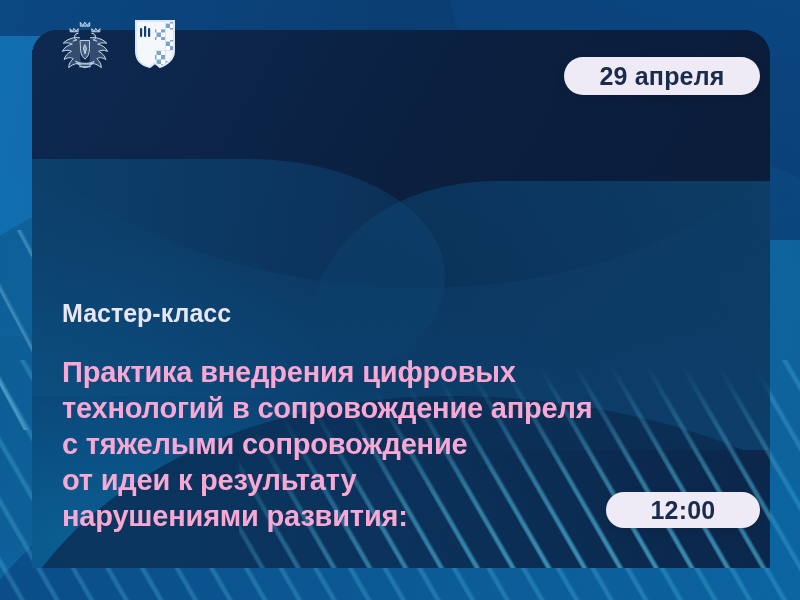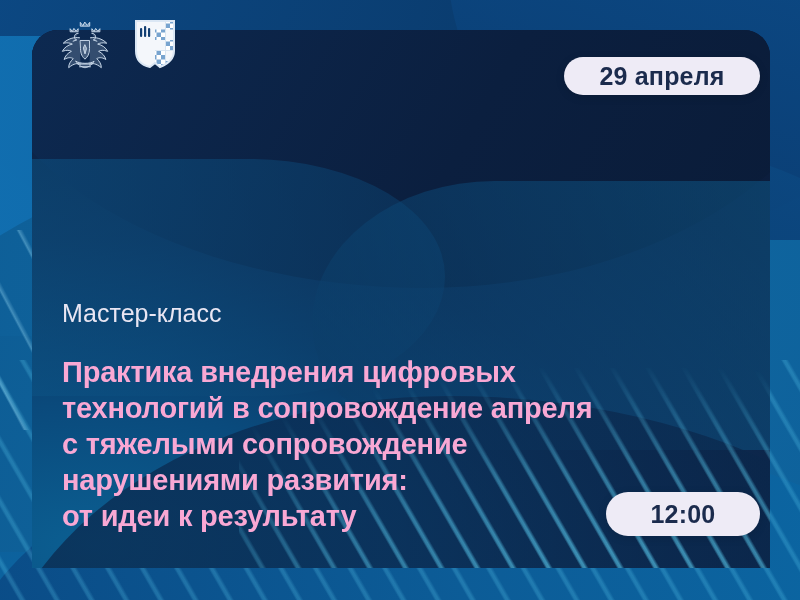--- a/index.html
+++ b/index.html
@@ -219,37 +219,37 @@
     top: 57px;
     min-width: 152px;
     height: 38px;
     padding: 0 22px;
     font-size: 25px;
   }
   .badge-time {
     right: 40px;
     top: 492px;
     min-width: 110px;
-    height: 44px;
+    height: 36px;
     padding: 0 22px;
     font-size: 25px;
   }
 
   
   .text-block {
     position: absolute;
     left: 62px;
     top: 300px;
     width: 620px;
     z-index: 5;
   }
   .kicker {
     margin: 0 0 26px 0;
     font-size: 25px;
-    font-weight: normal;
+    font-weight: bold;
     color: #e9e6f3;
     line-height: 1.1;
   }
   .headline {
     margin: 0;
     font-size: 29px;
     font-weight: bold;
     color: #f9a8d4;
     line-height: 36px;
     letter-spacing: -.2px;
@@ -335,22 +335,22 @@
   <div class="badge badge-date">
     <span>29 апреля</span>
   </div>
 
   <div class="text-block">
     <p class="kicker">Мастер-класс</p>
     <h1 class="headline">
       <span class="hl-line">Практика внедрения цифровых</span>
       <span class="hl-line">технологий в сопровождение апреля</span>
       <span class="hl-line">с тяжелыми сопровождение</span>
+      <span class="hl-line">от идеи к результату</span>
       <span class="hl-line">нарушениями развития:</span>
-      <span class="hl-line">от идеи к результату</span>
     </h1>
   </div>
 
   <div class="badge badge-time">
     <span>12:00</span>
   </div>
 
 </div>
 
 </body></html>

